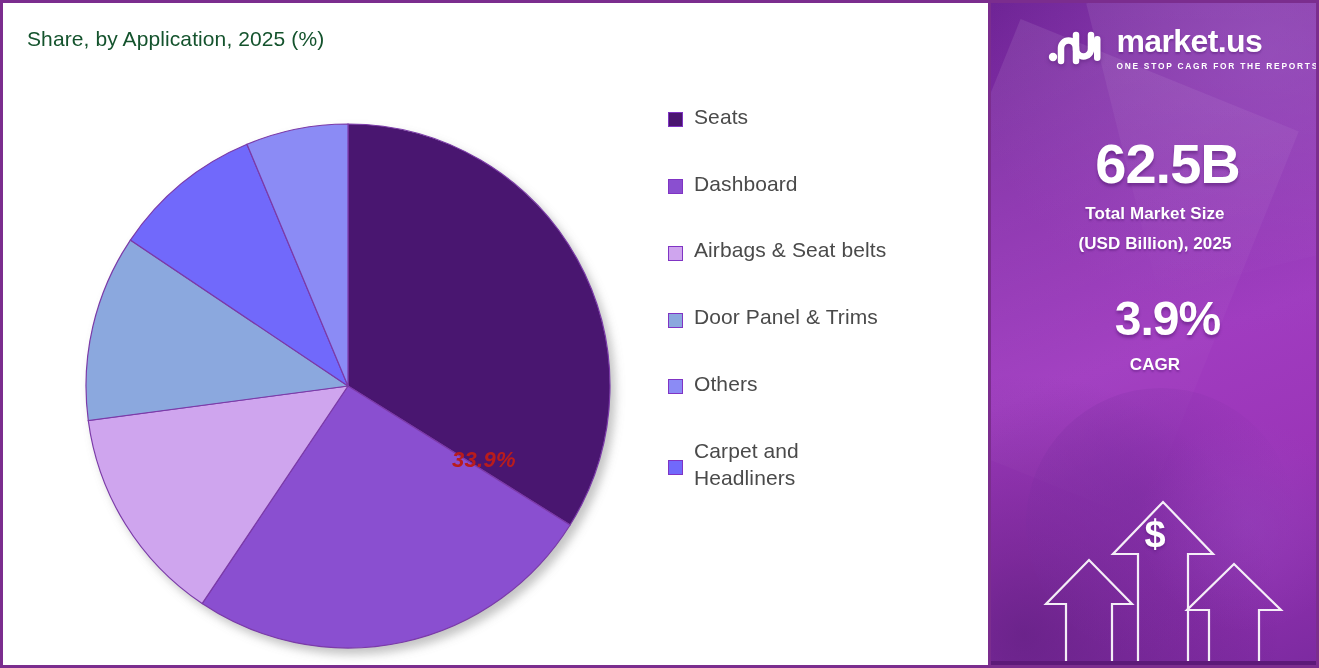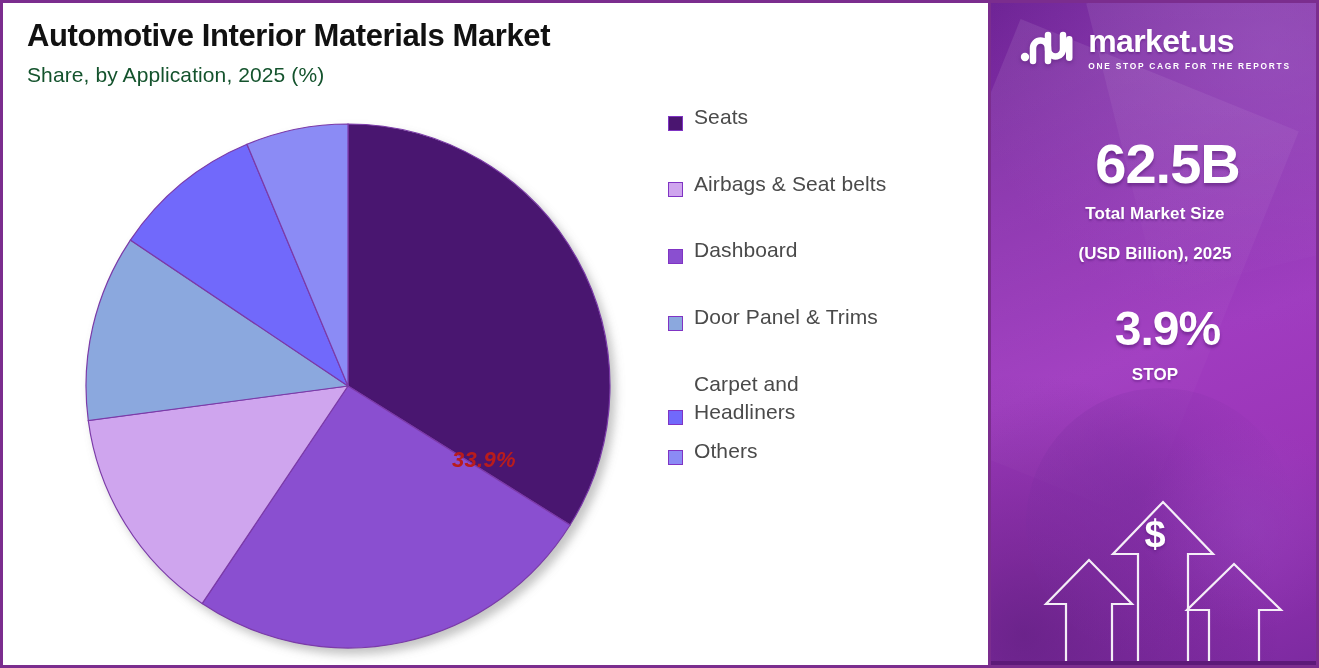--- a/index.html
+++ b/index.html
@@ -94,21 +94,21 @@
 
   
   .legend {
     position: absolute;
     left: 668px;
     top: 103px;
     width: 300px;
   }
   .legend-item {
     display: flex;
-    align-items: flex-end;
+    align-items: center;
     margin-bottom: 39px;
   }
   .legend-item.tight { margin-bottom: 12px; }
   .legend-swatch {
     flex: 0 0 auto;
     width: 15px;
     height: 15px;
     margin-top: 6px;
     margin-right: 11px;
     border: 1.5px solid #8034c4;
@@ -164,21 +164,21 @@
     width: 210px; height: 210px;
     border-radius: 50%;
     background: radial-gradient(circle at 50% 50%, rgba(150,70,190,0.45), rgba(150,70,190,0) 72%);
   }
 
   .brand {
     position: relative;
     z-index: 5;
     display: flex;
     align-items: center;
-    justify-content: center;
+    justify-content: flex-end;
     padding-top: 24px;
   }
   .brand-mark {
     flex: 0 0 auto;
     margin-right: 9px;
     filter: drop-shadow(0 2px 2px rgba(60,10,90,0.35));
   }
   .brand-text {
     position: relative;
     top: 1px;
@@ -221,21 +221,21 @@
     font-size: 48px;
   }
   .stat-caption {
     font-size: 17px;
     font-weight: 700;
     line-height: 1.28;
     margin-top: 11px;
     letter-spacing: 0.1px;
     text-shadow: 0 2px 2px rgba(70,15,100,0.35);
   }
-  .stat-caption.tight { margin-top: 18px; }
+  .stat-caption.tight { margin-top: 8px; }
   .stat-caption.sm { font-size: 19px; }
 
   .arrows-art {
     position: absolute;
     left: 0;
     bottom: 0;
     width: 331px;
     height: 180px;
     z-index: 4;
   }
@@ -262,21 +262,20 @@
 </head>
 <body>
 
 <div id="infographic">
 
   <div class="frame-border"></div>
 
   <div class="chart-panel">
 
     <div class="titles">
-      <h1 class="chart-title">Automotive Interior Materials Market</h1>
       <p class="chart-subtitle">Share, by Application, 2025 (%)</p>
     </div>
 
     <div class="pie-wrap">
       <svg class="pie-svg" viewBox="0 0 528 528">
         <defs>
           <filter id="pieShadow" x="-20%" y="-20%" width="150%" height="150%">
             <feDropShadow dx="5" dy="6" stdDeviation="5" flood-color="#7a7a7a" flood-opacity="0.45"></feDropShadow>
           </filter>
         </defs>
@@ -293,38 +292,38 @@
       </svg>
       <div class="slice-label">33.9%</div>
     </div>
 
     <div class="legend">
       <div class="legend-item">
         <span class="legend-swatch" style="background:#4a1570"></span>
         <span class="legend-label">Seats</span>
       </div>
       <div class="legend-item">
+        <span class="legend-swatch" style="background:#8a4fd0"></span>
+        <span class="legend-label">Dashboard</span>
+      </div>
+      <div class="legend-item">
         <span class="legend-swatch" style="background:#cfa5ee"></span>
         <span class="legend-label">Airbags &amp; Seat belts</span>
       </div>
       <div class="legend-item">
-        <span class="legend-swatch" style="background:#8a4fd0"></span>
-        <span class="legend-label">Dashboard</span>
-      </div>
-      <div class="legend-item">
         <span class="legend-swatch" style="background:#8ba8de"></span>
         <span class="legend-label">Door Panel &amp; Trims</span>
+      </div>
+      <div class="legend-item">
+        <span class="legend-swatch" style="background:#8b8bf5"></span>
+        <span class="legend-label">Others</span>
       </div>
       <div class="legend-item tight">
         <span class="legend-swatch" style="background:#7169fb"></span>
         <span class="legend-label" style="max-width:165px">Carpet and Headliners</span>
-      </div>
-      <div class="legend-item">
-        <span class="legend-swatch" style="background:#8b8bf5"></span>
-        <span class="legend-label">Others</span>
       </div>
     </div>
 
   </div>
 
   <div class="stats-panel">
     <div class="deco deco-1"></div>
     <div class="deco deco-2"></div>
     <div class="deco deco-3"></div>
     <div class="deco deco-4"></div>
@@ -343,21 +342,21 @@
     </div>
 
     <div class="stat-block size">
       <div class="stat-value">62.5B</div>
       <div class="stat-caption">Total Market Size</div>
       <div class="stat-caption tight">(USD Billion), 2025</div>
     </div>
 
     <div class="stat-block cagr">
       <div class="stat-value small">3.9%</div>
-      <div class="stat-caption">STOP</div>
+      <div class="stat-caption">CAGR</div>
     </div>
 
     <div class="dollar-sign">$</div>
 
     <svg class="arrows-art" viewBox="0 0 331 180">
       <g fill="none" stroke="#ffffff" stroke-width="2.2" opacity="0.92">
         <path d="M75 180 L75 116 L55 116 L98 72 L141 116 L121 116 L121 180 Z"></path>
         <path d="M147 180 L147 66 L122 66 L172 14 L222 66 L197 66 L197 180 Z"></path>
         <path d="M218 180 L218 122 L196 122 L243 76 L290 122 L268 122 L268 180 Z"></path>
       </g>

